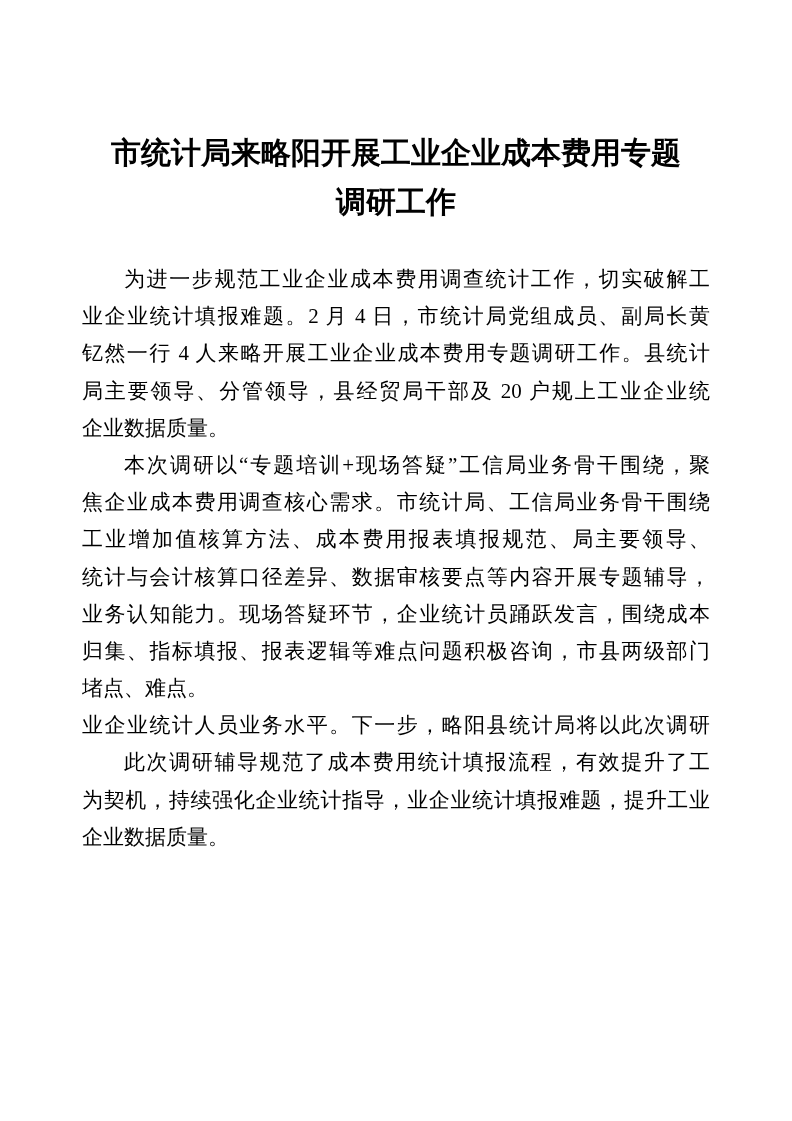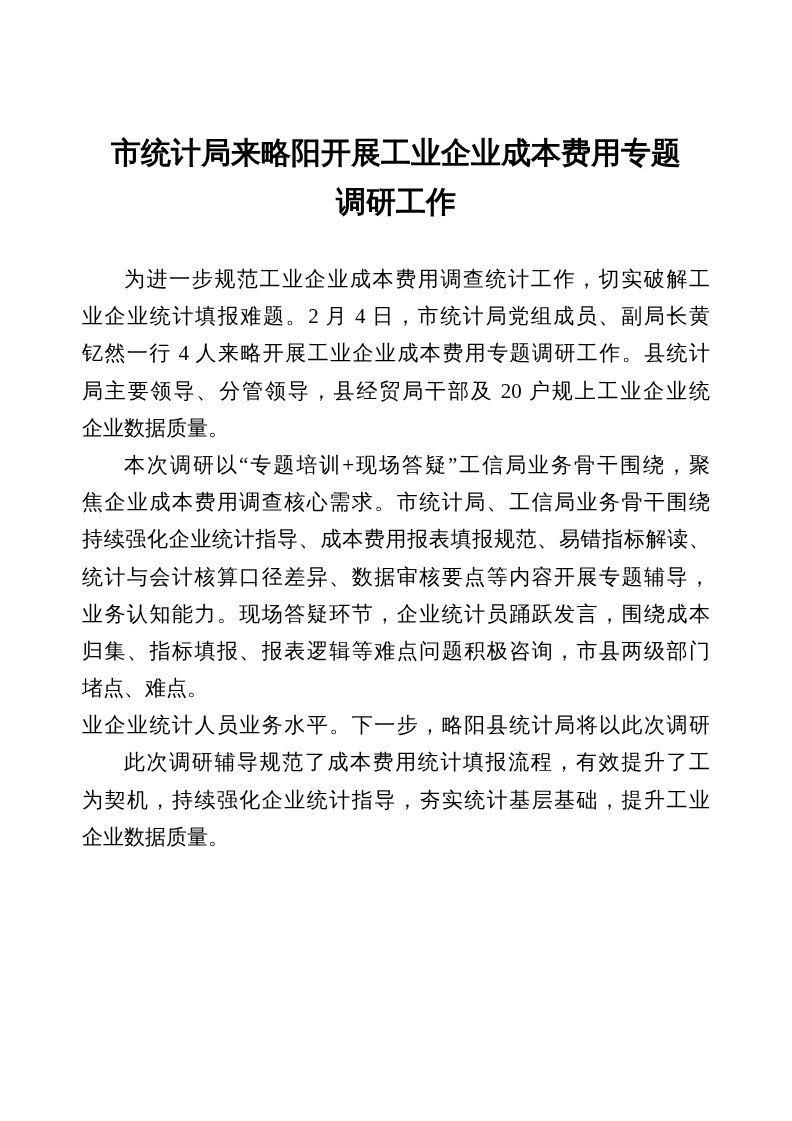--- a/index.html
+++ b/index.html
@@ -65,26 +65,26 @@
       <div class="paragraph">
         <div class="line first">为进一步规范工业企业成本费用调查统计工作，切实破解工</div>
         <div class="line">业企业统计填报难题。2 月 4 日，市统计局党组成员、副局长黄</div>
         <div class="line">钇然一行 4 人来略开展工业企业成本费用专题调研工作。县统计</div>
         <div class="line">局主要领导、分管领导，县经贸局干部及 20 户规上工业企业统</div>
         <div class="line last">企业数据质量。</div>
       </div>
       <div class="paragraph">
         <div class="line first">本次调研以“专题培训+现场答疑”工信局业务骨干围绕，聚</div>
         <div class="line">焦企业成本费用调查核心需求。市统计局、工信局业务骨干围绕</div>
-        <div class="line">持续强化企业统计指导、成本费用报表填报规范、易错指标解读、</div>
+        <div class="line">工业增加值核算方法、成本费用报表填报规范、局主要领导、</div>
         <div class="line">统计与会计核算口径差异、数据审核要点等内容开展专题辅导，</div>
         <div class="line">业务认知能力。现场答疑环节，企业统计员踊跃发言，围绕成本</div>
         <div class="line">归集、指标填报、报表逻辑等难点问题积极咨询，市县两级部门</div>
         <div class="line last">堵点、难点。</div>
       </div>
       <div class="paragraph">
         <div class="line">业企业统计人员业务水平。下一步，略阳县统计局将以此次调研</div>
         <div class="line first">此次调研辅导规范了成本费用统计填报流程，有效提升了工</div>
-        <div class="line">为契机，持续强化企业统计指导，夯实统计基层基础，提升工业</div>
+        <div class="line">为契机，持续强化企业统计指导，业企业统计填报难题，提升工业</div>
         <div class="line last">企业数据质量。</div>
       </div>
     </div>
 </div>
 
 </body></html>

